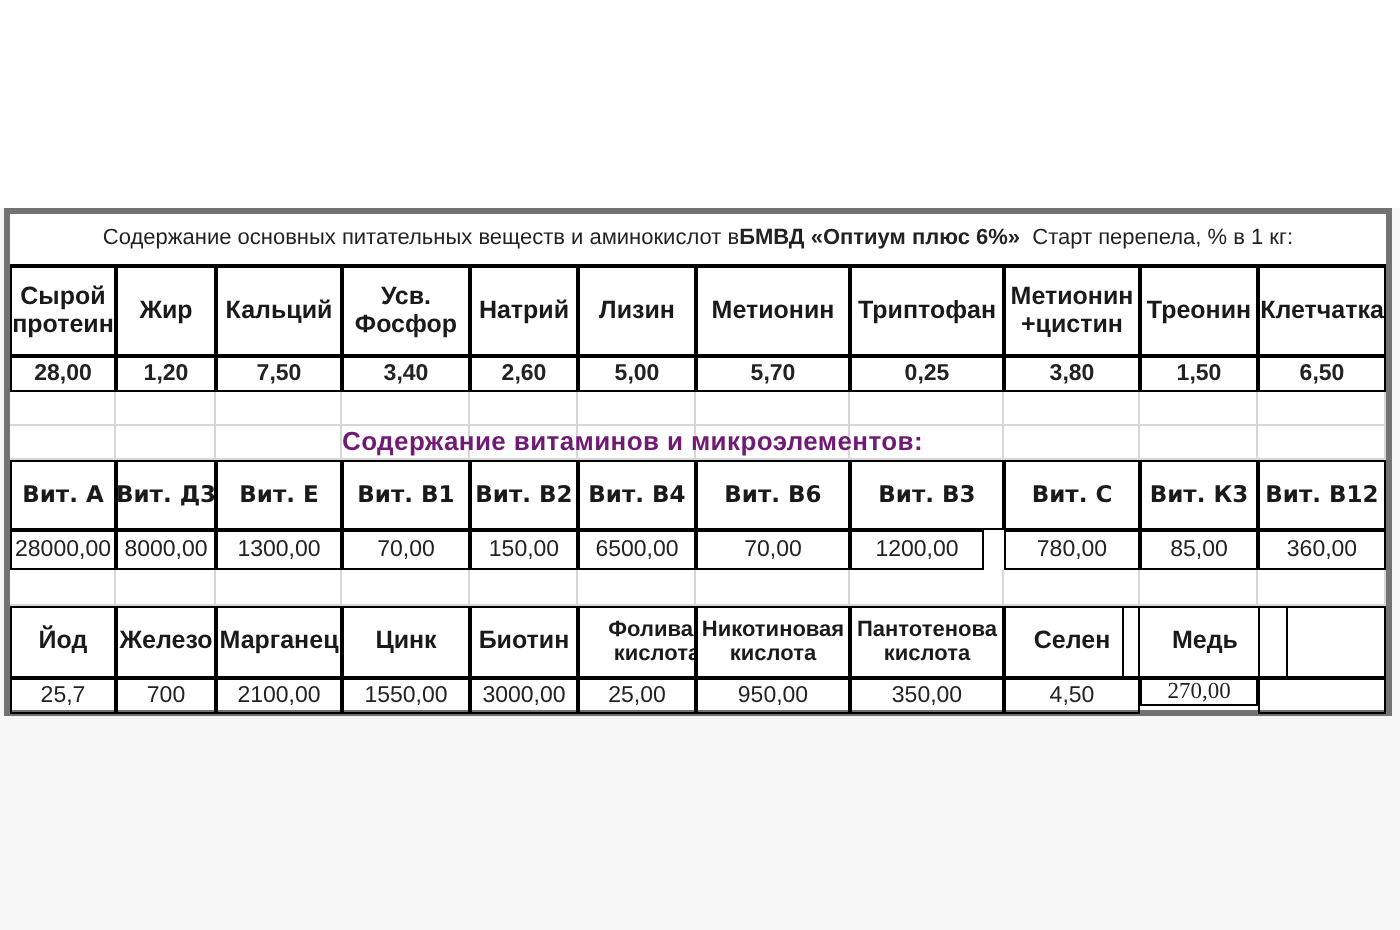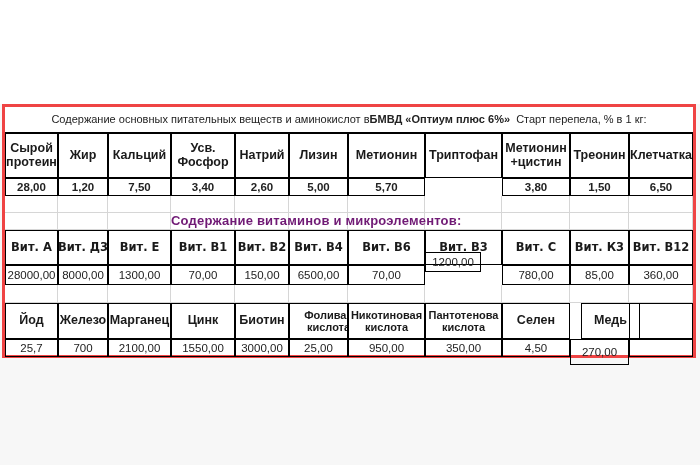--- a/index.html
+++ b/index.html
@@ -6,21 +6,21 @@
     body {
       width: 700px; height: 465px; position: relative; overflow: hidden;
       background: #f7f7f7;
       font-family: "Liberation Sans", sans-serif;
       color: #1a1a1a;
     }
     .top-bg { position: absolute; left: 0; top: 0; width: 700px; height: 104px; background: #ffffff; }
     .sheet {
       position: absolute; left: 2px; top: 104px; width: 694px; height: 254px;
       background: #ffffff;
-      border: 3px solid #ef4444;
+      border: 3px solid #737373;
       box-sizing: border-box;
     }
     .cell {
       position: absolute; box-sizing: border-box;
       display: flex; align-items: center; justify-content: center;
       text-align: center; line-height: 1.1;
       overflow: hidden; white-space: nowrap;
     }
     .b { border: 1.5px solid #000; }
     .g { border-right: 1px solid #d6d6d6; border-bottom: 1px solid #d6d6d6; }
@@ -90,20 +90,21 @@
     <div class="cell b v1" style="left: 103px; top: 71px; width: 63px; height: 18px;">7,50</div>
     <div class="cell b h1" style="left: 166px; top: 26px; width: 64px; height: 45px;">Усв. Фосфор</div>
     <div class="cell b v1" style="left: 166px; top: 71px; width: 64px; height: 18px;">3,40</div>
     <div class="cell b h1" style="left: 230px; top: 26px; width: 54px; height: 45px;">Натрий</div>
     <div class="cell b v1" style="left: 230px; top: 71px; width: 54px; height: 18px;">2,60</div>
     <div class="cell b h1" style="left: 284px; top: 26px; width: 59px; height: 45px;">Лизин</div>
     <div class="cell b v1" style="left: 284px; top: 71px; width: 59px; height: 18px;">5,00</div>
     <div class="cell b h1" style="left: 343px; top: 26px; width: 77px; height: 45px;">Метионин</div>
     <div class="cell b v1" style="left: 343px; top: 71px; width: 77px; height: 18px;">5,70</div>
     <div class="cell b h1" style="left: 420px; top: 26px; width: 77px; height: 45px;">Триптофан</div>
+    <div class="cell b v1" style="left: 420px; top: 71px; width: 77px; height: 18px;">0,25</div>
     <div class="cell b h1" style="left: 497px; top: 26px; width: 68px; height: 45px;">Метионин +цистин</div>
     <div class="cell b v1" style="left: 497px; top: 71px; width: 68px; height: 18px;">3,80</div>
     <div class="cell b h1" style="left: 565px; top: 26px; width: 59px; height: 45px;">Треонин</div>
     <div class="cell b v1" style="left: 565px; top: 71px; width: 59px; height: 18px;">1,50</div>
     <div class="cell b h1" style="left: 624px; top: 26px; width: 64px; height: 45px;">Клетчатка</div>
     <div class="cell b v1" style="left: 624px; top: 71px; width: 64px; height: 18px;">6,50</div>
     <div class="cell b h2" style="left: 0px; top: 123px; width: 53px; height: 35px;">Вит. А</div>
     <div class="cell b v2" style="left: 0px; top: 158px; width: 53px; height: 20px;">28000,00</div>
     <div class="cell b h2" style="left: 53px; top: 123px; width: 50px; height: 35px;">Вит. Д3</div>
     <div class="cell b v2" style="left: 53px; top: 158px; width: 50px; height: 20px;">8000,00</div>
@@ -111,21 +112,21 @@
     <div class="cell b v2" style="left: 103px; top: 158px; width: 63px; height: 20px;">1300,00</div>
     <div class="cell b h2" style="left: 166px; top: 123px; width: 64px; height: 35px;">Вит. В1</div>
     <div class="cell b v2" style="left: 166px; top: 158px; width: 64px; height: 20px;">70,00</div>
     <div class="cell b h2" style="left: 230px; top: 123px; width: 54px; height: 35px;">Вит. В2</div>
     <div class="cell b v2" style="left: 230px; top: 158px; width: 54px; height: 20px;">150,00</div>
     <div class="cell b h2" style="left: 284px; top: 123px; width: 59px; height: 35px;">Вит. В4</div>
     <div class="cell b v2" style="left: 284px; top: 158px; width: 59px; height: 20px;">6500,00</div>
     <div class="cell b h2" style="left: 343px; top: 123px; width: 77px; height: 35px;">Вит. В6</div>
     <div class="cell b v2" style="left: 343px; top: 158px; width: 77px; height: 20px;">70,00</div>
     <div class="cell b h2" style="left: 420px; top: 123px; width: 77px; height: 35px;">Вит. В3</div>
-    <div class="cell b v2" style="left: 420px; top: 145px; width: 56px; height: 20px;">1200,00</div>
+    <div class="cell b v2" style="left: 420px; top: 158px; width: 67px; height: 20px;">1200,00</div>
     <div class="cell b h2" style="left: 497px; top: 123px; width: 68px; height: 35px;">Вит. С</div>
     <div class="cell b v2" style="left: 497px; top: 158px; width: 68px; height: 20px;">780,00</div>
     <div class="cell b h2" style="left: 565px; top: 123px; width: 59px; height: 35px;">Вит. К3</div>
     <div class="cell b v2" style="left: 565px; top: 158px; width: 59px; height: 20px;">85,00</div>
     <div class="cell b h2" style="left: 624px; top: 123px; width: 64px; height: 35px;">Вит. В12</div>
     <div class="cell b v2" style="left: 624px; top: 158px; width: 64px; height: 20px;">360,00</div>
     <div class="cell b h3 big" style="left: 0px; top: 196px; width: 53px; height: 36px;">Йод</div>
     <div class="cell b v3" style="left: 0px; top: 232px; width: 53px; height: 18px;">25,7</div>
     <div class="cell b h3 big" style="left: 53px; top: 196px; width: 50px; height: 36px;">Железо</div>
     <div class="cell b v3" style="left: 53px; top: 232px; width: 50px; height: 18px;">700</div>
@@ -136,17 +137,17 @@
     <div class="cell b h3 big" style="left: 230px; top: 196px; width: 54px; height: 36px;">Биотин</div>
     <div class="cell b v3" style="left: 230px; top: 232px; width: 54px; height: 18px;">3000,00</div>
     <div class="cell b h3" style="left: 284px; top: 196px; width: 59px; height: 36px; padding-left: 20px;">Фоливая кислота</div>
     <div class="cell b v3" style="left: 284px; top: 232px; width: 59px; height: 18px;">25,00</div>
     <div class="cell b h3" style="left: 343px; top: 196px; width: 77px; height: 36px;">Никотиновая кислота</div>
     <div class="cell b v3" style="left: 343px; top: 232px; width: 77px; height: 18px;">950,00</div>
     <div class="cell b h3" style="left: 420px; top: 196px; width: 77px; height: 36px;">Пантотенова кислота</div>
     <div class="cell b v3" style="left: 420px; top: 232px; width: 77px; height: 18px;">350,00</div>
     <div class="cell b h3 big" style="left: 497px; top: 196px; width: 68px; height: 36px;">Селен</div>
     <div class="cell b v3" style="left: 497px; top: 232px; width: 68px; height: 18px;">4,50</div>
-    <div class="cell b h3 big" style="left: 576px; top: 196px; width: 59px; height: 36px;">Медь</div>
-    <div class="cell b v3" style="left: 565px; top: 232px; width: 59px; height: 26px;">270,00</div>
+    <div class="cell b h3 big" style="left: 556px; top: 196px; width: 83px; height: 36px;">Медь</div>
+    <div class="cell b v3" style="left: 565px; top: 232px; width: 59px; height: 14px; font-family: Liberation Serif, serif;">270,00</div>
     <div class="cell b h3" style="left: 624px; top: 196px; width: 64px; height: 36px;"></div>
     <div class="cell b v3" style="left: 624px; top: 232px; width: 64px; height: 18px;"></div>
   </div>
 
 </body></html>

